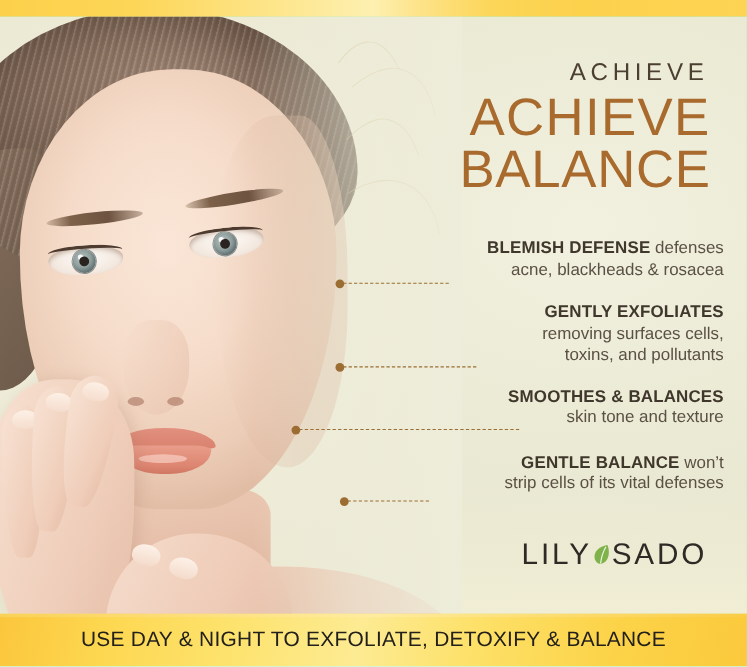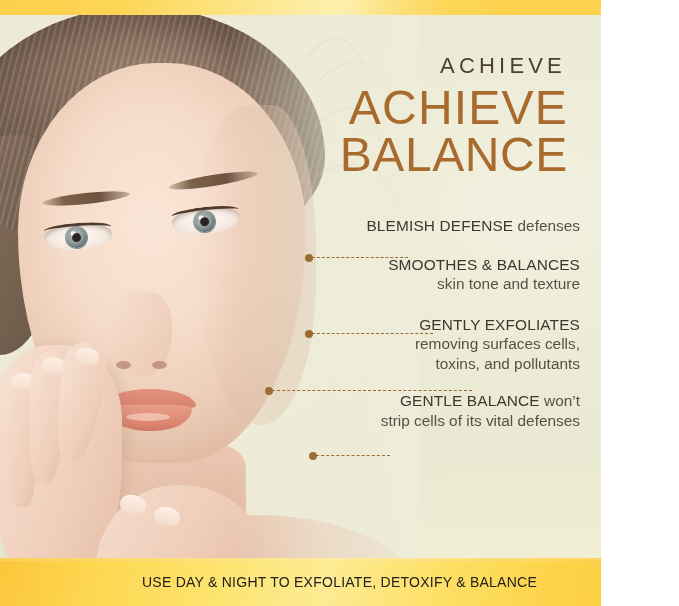--- a/index.html
+++ b/index.html
@@ -6,21 +6,21 @@
   * { box-sizing: border-box; margin: 0; padding: 0; }
   html, body {
     width: 679px; height: 606px;
     overflow: hidden;
     background: #ffffff;
     font-family: "Liberation Sans", sans-serif;
   }
 
   #poster {
     position: relative;
-    width: 601px;
+    width: 679px;
     height: 606px;
     overflow: hidden;
     background: #86efac;
   }
 
   
   .band-top {
     position: absolute;
     left: 0; top: 0;
     width: 679px; height: 15px;
@@ -299,21 +299,21 @@
     z-index: 21;
   }
   .feature { position: relative; text-align: right; }
   .feature .line {
     font-size: 15.4px;
     line-height: 19.5px;
     color: #5a5044;
     white-space: nowrap;
     padding-right: 1px;
   }
-  .feature .bold { color: #3f372c; font-weight: normal; letter-spacing: 0.15px; }
+  .feature .bold { color: #3f372c; font-weight: bold; letter-spacing: 0.15px; }
 
   .f1 { margin-bottom: 19px; }
   .f2 { margin-bottom: 18px; }
   .f3 { margin-bottom: 21px; }
 
   
   .leader {
     position: absolute;
     height: 1px;
     border-top: 1.6px dashed #9c6d33;
@@ -373,21 +373,21 @@
        #fdeb93 48%,
        #fde067 64%,
        #fcd348 82%,
        #fbc93c 100%);
     display: flex;
     align-items: center;
     justify-content: center;
     z-index: 40;
   }
   .band-bottom-text {
-    font-size: 14px;
+    font-size: 19px;
     letter-spacing: 0.25px;
     color: #23201c;
     font-weight: 400;
     white-space: nowrap;
   }
   .band-bottom::before {
     content: "";
     position: absolute;
     left: 0; top: 0; right: 0; height: 3px;
     background: linear-gradient(90deg, rgba(250,210,90,0.9), rgba(255,236,160,0.9), rgba(250,205,70,0.9));
@@ -477,38 +477,49 @@
   <span class="leader l2"></span>
   <span class="dot d3"></span>
   <span class="leader l3"></span>
   <span class="dot d4"></span>
   <span class="leader l4"></span>
 
   <div class="features">
 
     <div class="feature f1">
       <div class="line"><span class="bold">BLEMISH DEFENSE</span><span> defenses</span></div>
-    </div>
-
-    <div class="feature f3">
-      <div class="line"><span class="bold">SMOOTHES &amp; BALANCES</span></div>
-      <div class="line">skin tone and texture</div>
+      <div class="line">acne, blackheads &amp; rosacea</div>
     </div>
 
     <div class="feature f2">
       <div class="line"><span class="bold">GENTLY EXFOLIATES</span></div>
       <div class="line">removing surfaces cells,</div>
       <div class="line">toxins, and pollutants</div>
     </div>
 
+    <div class="feature f3">
+      <div class="line"><span class="bold">SMOOTHES &amp; BALANCES</span></div>
+      <div class="line">skin tone and texture</div>
+    </div>
+
     <div class="feature f4">
       <div class="line"><span class="bold">GENTLE BALANCE</span><span> won’t</span></div>
       <div class="line">strip cells of its vital defenses</div>
     </div>
 
   </div>
 
+  <div class="logo">
+    <span class="logo-word">LILY</span>
+    <span class="leaf-icon">
+      <svg width="17" height="22" viewBox="0 0 17 22" aria-hidden="true">
+        <path d="M14.2 1.4 C6.6 2.6 1.6 7.6 2.6 13.4 C3.2 16.6 5.6 18.6 8.4 18.4 C13.2 18.0 16.2 12.4 15.4 6.0 C15.2 4.2 14.8 2.6 14.2 1.4 Z" fill="#7fb24a"></path>
+        <path d="M12.8 3.0 C10.2 7.6 8.6 13.0 8.0 18.2" stroke="#ffffff" stroke-width="1.1" fill="none" opacity="0.85"></path>
+      </svg>
+    </span>
+    <span class="logo-word">SADO</span>
+  </div>
 
   <div class="band-bottom">
     <span class="band-bottom-text">USE DAY &amp; NIGHT TO EXFOLIATE, DETOXIFY &amp; BALANCE</span>
   </div>
 
 </div>
 
 </body></html>

